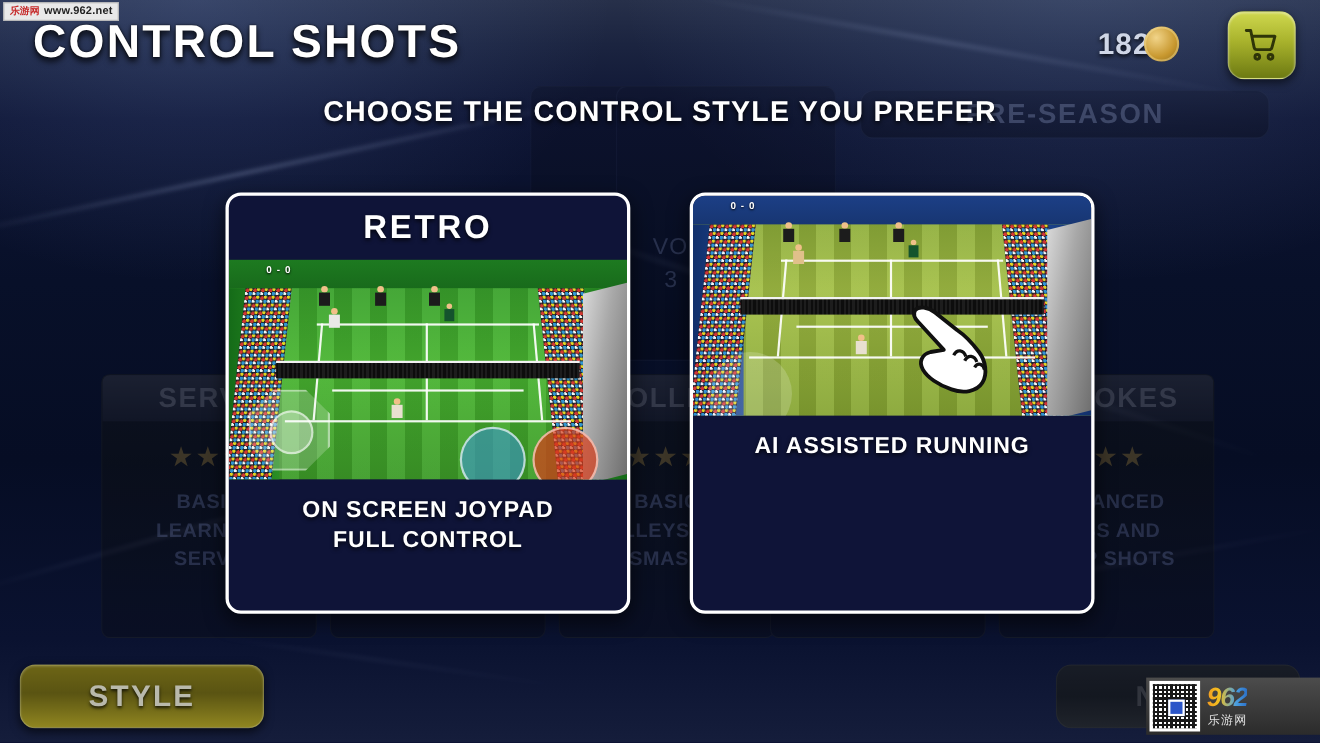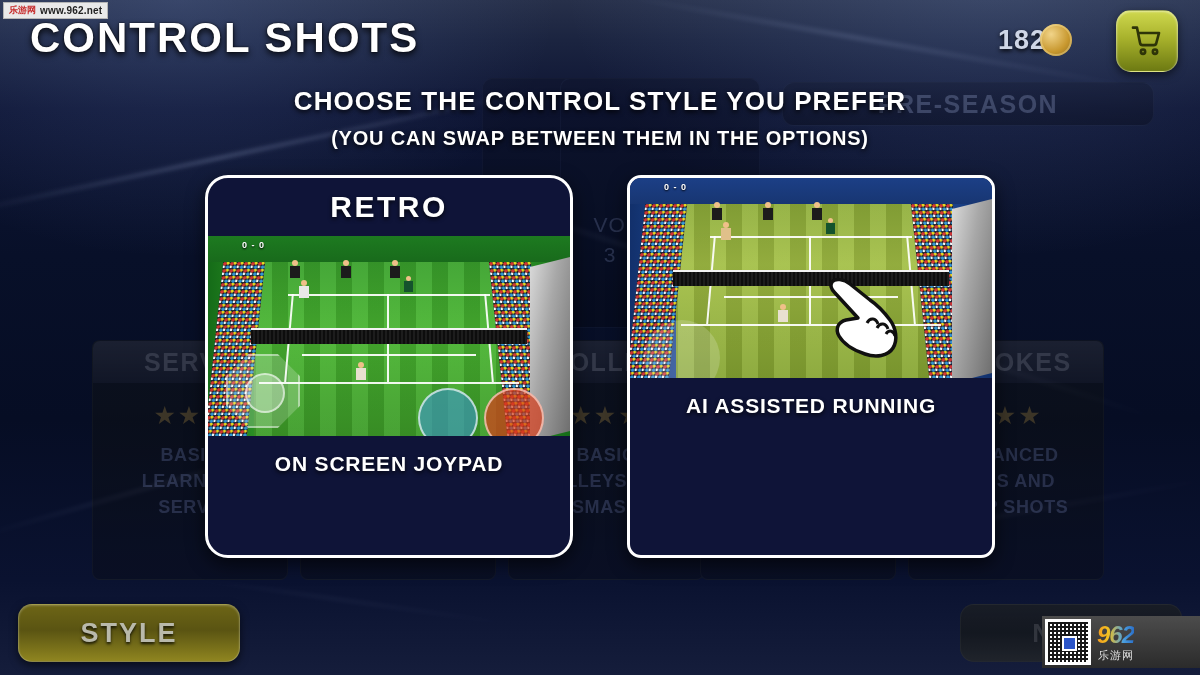--- a/index.html
+++ b/index.html
@@ -111,21 +111,21 @@
     color:#fff; font-size:20px; font-weight:bold; letter-spacing:.8px;
     text-shadow:0 2px 5px rgba(0,0,0,.95);
   }
 
   
   .opt {
     position:absolute; top:175px; width:368px; height:383px;
     background:#0f1438; border:3px solid #ffffff; border-radius:14px;
     box-shadow:0 6px 18px rgba(0,0,0,.6); overflow:hidden;
   }
-  .opt-left  { left:205px;border-radius:23px; }
+  .opt-left  { left:205px; }
   .opt-right { left:627px; }
   .opt-title {
     height:58px; display:flex; align-items:center; justify-content:center;
     color:#fff; font-size:30px; font-weight:bold; letter-spacing:2.5px;
     text-shadow:0 2px 4px rgba(0,0,0,.8);
   }
   .opt-shot { position:relative; width:100%; height:200px; overflow:hidden; }
   .opt-desc {
     margin-top:14px; text-align:center; color:#fff; font-size:21px;
     font-weight:bold; line-height:1.3; letter-spacing:.8px;
@@ -353,21 +353,20 @@
 
   <div class="cart-btn">
     <svg width="34" height="32" viewBox="0 0 24 24" fill="none" stroke="#2e3408" stroke-width="2" stroke-linecap="round" stroke-linejoin="round">
       <circle cx="9" cy="20" r="1.6"></circle>
         <circle cx="18" cy="20" r="1.6"></circle>
       <path d="M1.5 2h3l2.3 11.5a2 2 0 0 0 2 1.6h8.2a2 2 0 0 0 2-1.6L21 6H6"></path>
     </svg>
   </div>
 
   <div class="prompt">CHOOSE THE CONTROL STYLE YOU PREFER</div>
-  <div class="prompt-sub">(YOU CAN SWAP BETWEEN THEM IN THE OPTIONS)</div>
 
   <div class="opt opt-left">
     <div class="opt-title">RETRO</div>
     <div class="opt-shot retro">
       <div class="court-wrap">
         <div class="back-wall"></div>
         <div class="grass"></div>
         <div class="side-wall-l"></div>
         <div class="side-wall-r"></div>
         <div class="crowd crowd-l"></div>
@@ -407,20 +406,21 @@
             <i></i>
             <b style="background:#e8e0d0"></b>
           </div>
         <div class="joypad"></div>
         <div class="btn-blue"></div>
         <div class="btn-red"></div>
       </div>
     </div>
     <div class="opt-desc">
       <div>ON SCREEN JOYPAD</div>
+      <div>FULL CONTROL</div>
     </div>
   </div>
 
   <div class="opt opt-right">
     <div class="opt-shot touch">
       <div class="court-wrap">
         <div class="back-wall"></div>
         <div class="grass"></div>
         <div class="side-wall-l"></div>
         <div class="side-wall-r"></div>

